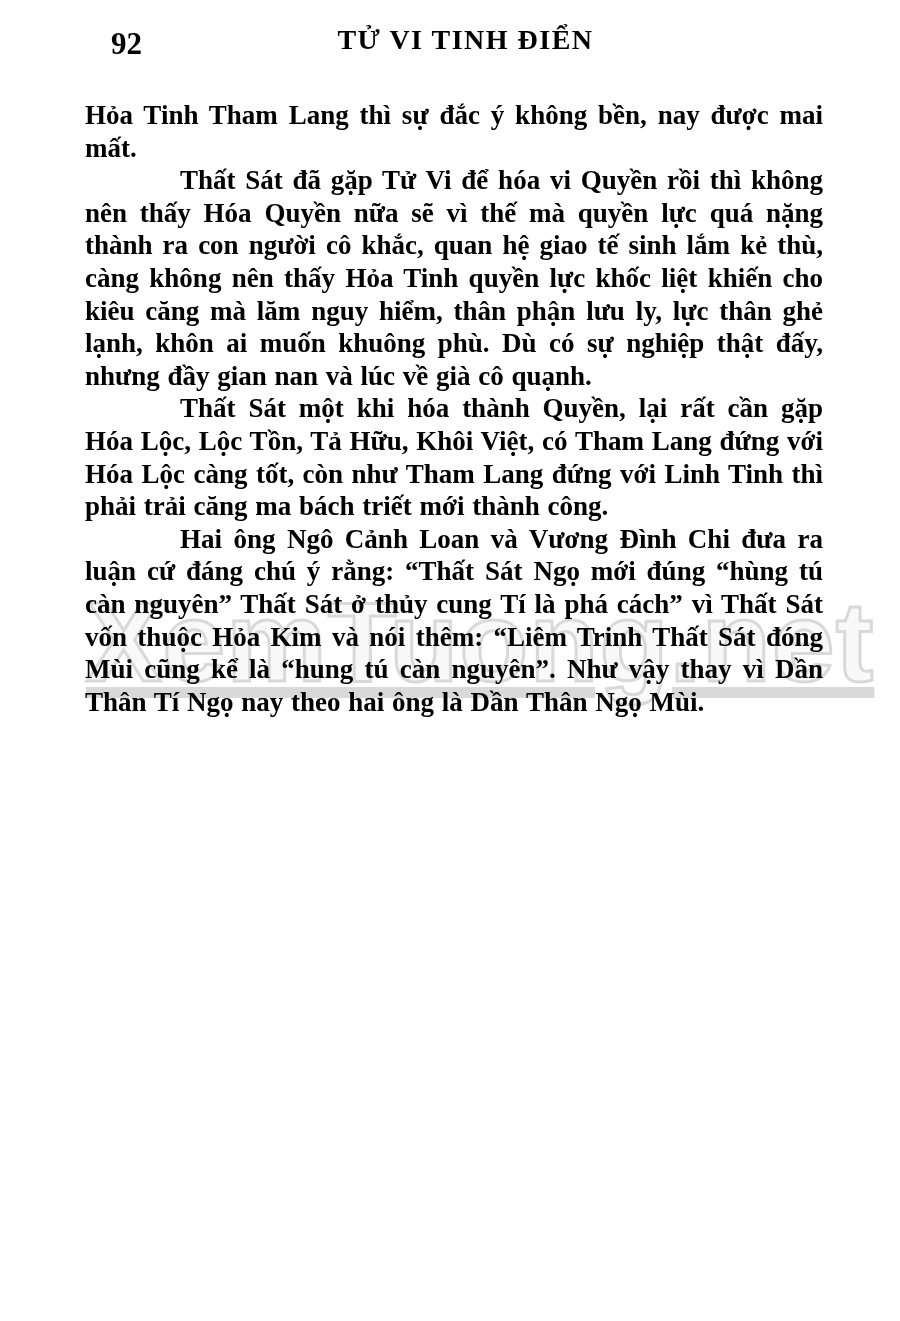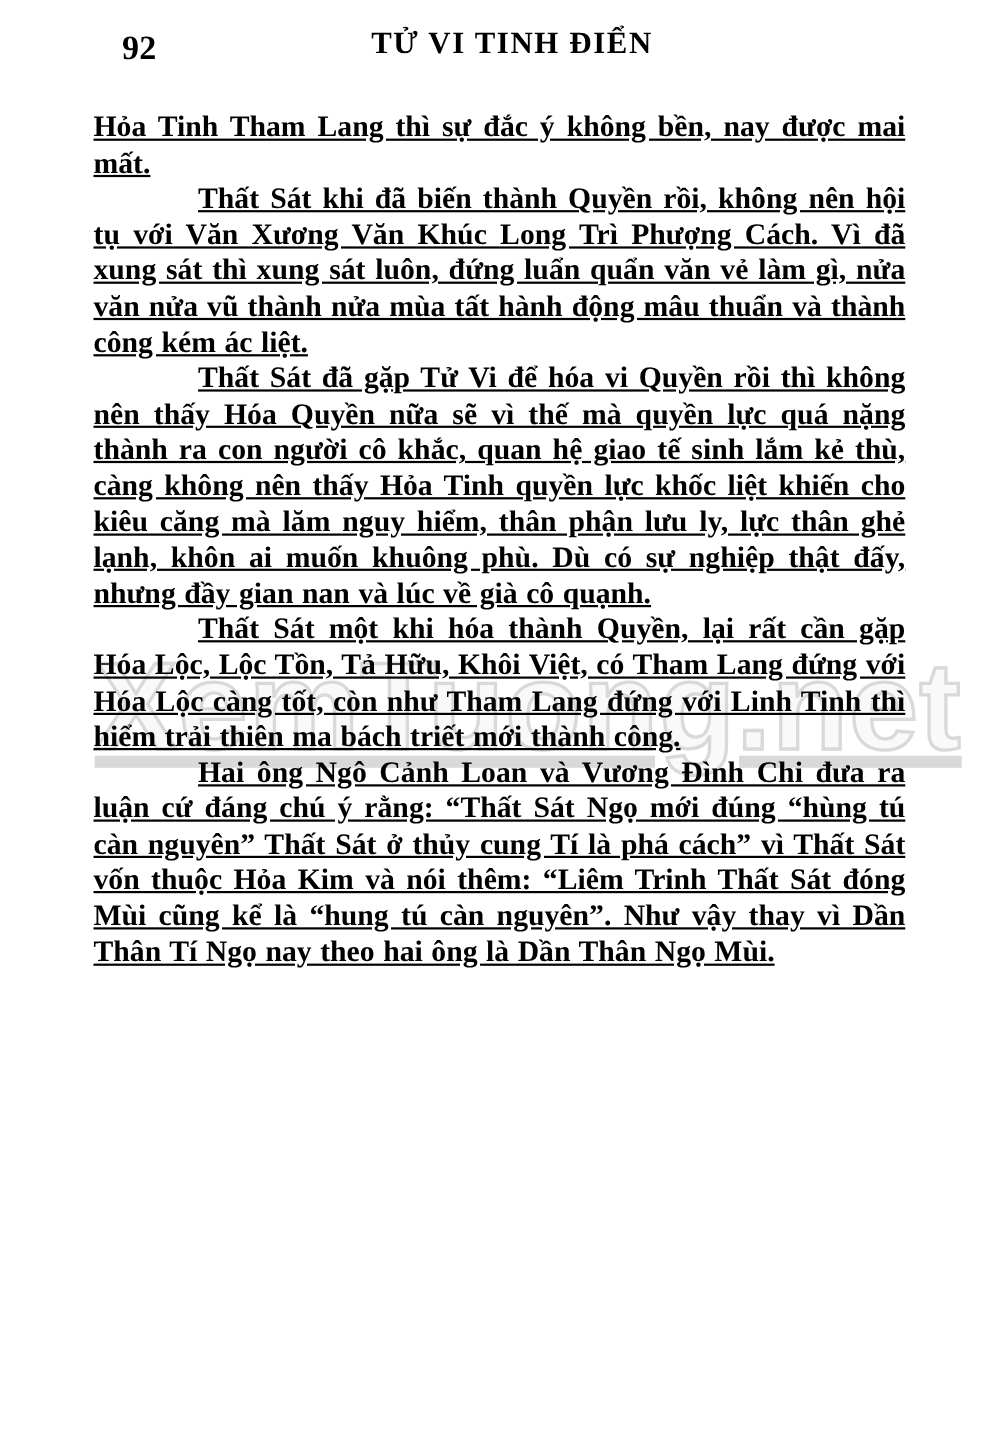--- a/index.html
+++ b/index.html
@@ -53,21 +53,20 @@
     font-size: 28px;
     font-weight: bold;
     letter-spacing: 1.5px;
   }
   .content {
     position: absolute;
     top: 99px;
     left: 85px;
     width: 738px;
     z-index: 1;
-    text-decoration: underline;
   }
   .para {
     margin: 0;
     font-size: 27px;
     line-height: 32.6px;
     font-weight: bold;
     text-align: justify;
     text-indent: 95px;
     word-spacing: 1px;
   }
@@ -101,20 +100,19 @@
 
   <div class="watermark">XemTuong.net</div>
 
   <div class="header">
     <span class="page-num">92</span>
     <div class="title">TỬ VI TINH ĐIỂN</div>
   </div>
 
   <div class="content">
     <p class="para continuation">Hỏa Tinh Tham Lang thì sự đắc ý không bền, nay được mai mất.</p>
-    <p class="para">Thất Sát khi đã biến thành Quyền rồi, không nên hội tụ với Văn Xương Văn Khúc Long Trì Phượng Cách. Vì đã xung sát thì xung sát luôn, đứng luẩn quẩn văn vẻ làm gì, nửa văn nửa vũ thành nửa mùa tất hành động mâu thuẩn và thành công kém ác liệt.</p>
     <p class="para">Thất Sát đã gặp Tử Vi để hóa vi Quyền rồi thì không nên thấy Hóa Quyền nữa sẽ vì thế mà quyền lực quá nặng thành ra con người cô khắc, quan hệ giao tế sinh lắm kẻ thù, càng không nên thấy Hỏa Tinh quyền lực khốc liệt khiến cho kiêu căng mà lăm nguy hiểm, thân phận lưu ly, lực thân ghẻ lạnh, khôn ai muốn khuông phù. Dù có sự nghiệp thật đấy, nhưng đầy gian nan và lúc về già cô quạnh.</p>
-    <p class="para">Thất Sát một khi hóa thành Quyền, lại rất cần gặp Hóa Lộc, Lộc Tồn, Tả Hữu, Khôi Việt, có Tham Lang đứng với Hóa Lộc càng tốt, còn như Tham Lang đứng với Linh Tinh thì hiểm trải thiên ma bách triết mới thành công.</p>
+    <p class="para">Thất Sát một khi hóa thành Quyền, lại rất cần gặp Hóa Lộc, Lộc Tồn, Tả Hữu, Khôi Việt, có Tham Lang đứng với Hóa Lộc càng tốt, còn như Tham Lang đứng với Linh Tinh thì phải trải căng ma bách triết mới thành công.</p>
     <p class="para">Hai ông Ngô Cảnh Loan và Vương Đình Chi đưa ra luận cứ đáng chú ý rằng: “Thất Sát Ngọ mới đúng “hùng tú càn nguyên” Thất Sát ở thủy cung Tí là phá cách” vì Thất Sát vốn thuộc Hỏa Kim và nói thêm: “Liêm Trinh Thất Sát đóng Mùi cũng kể là “hung tú càn nguyên”. Như vậy thay vì Dần Thân Tí Ngọ nay theo hai ông là Dần Thân Ngọ Mùi.</p>
   </div>
 
 
 </div>
 
 </body></html>

